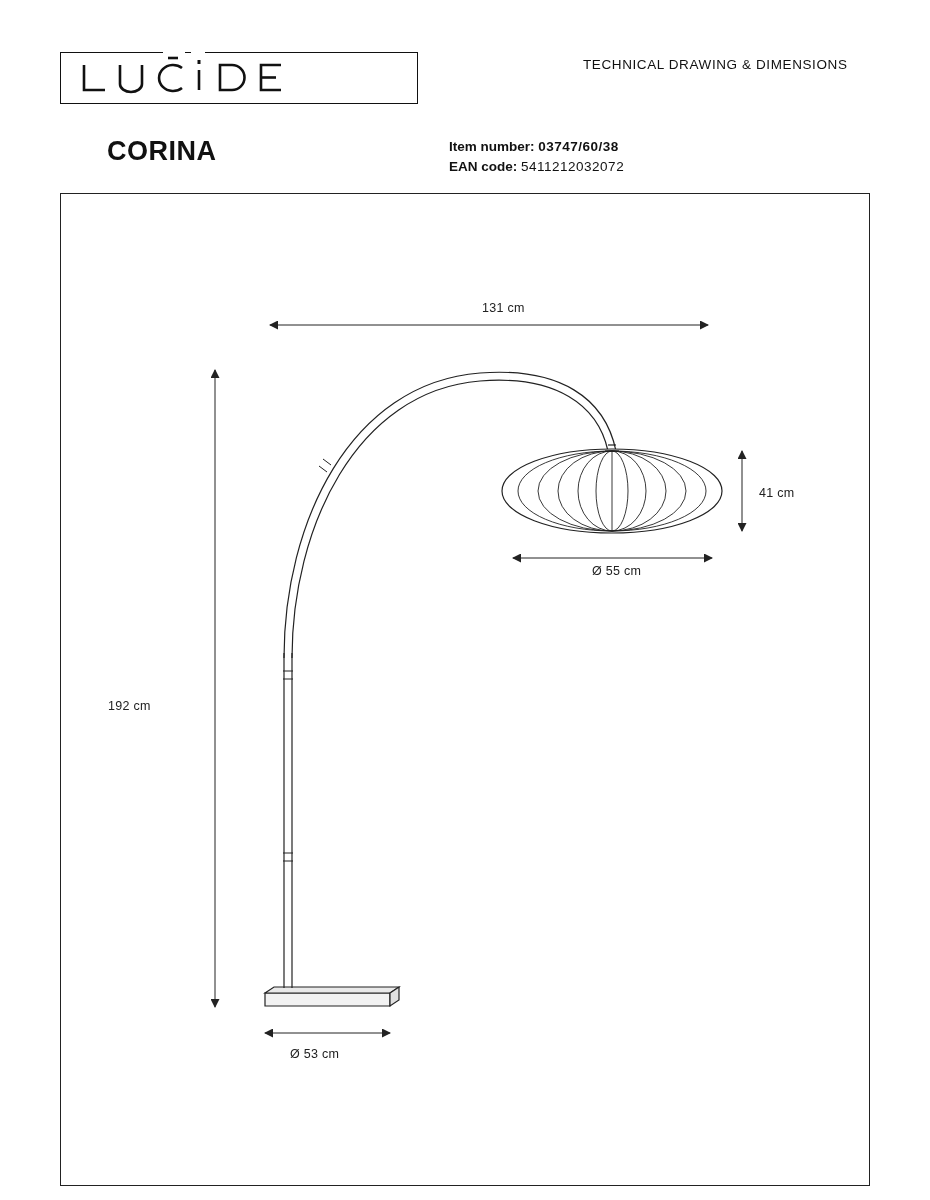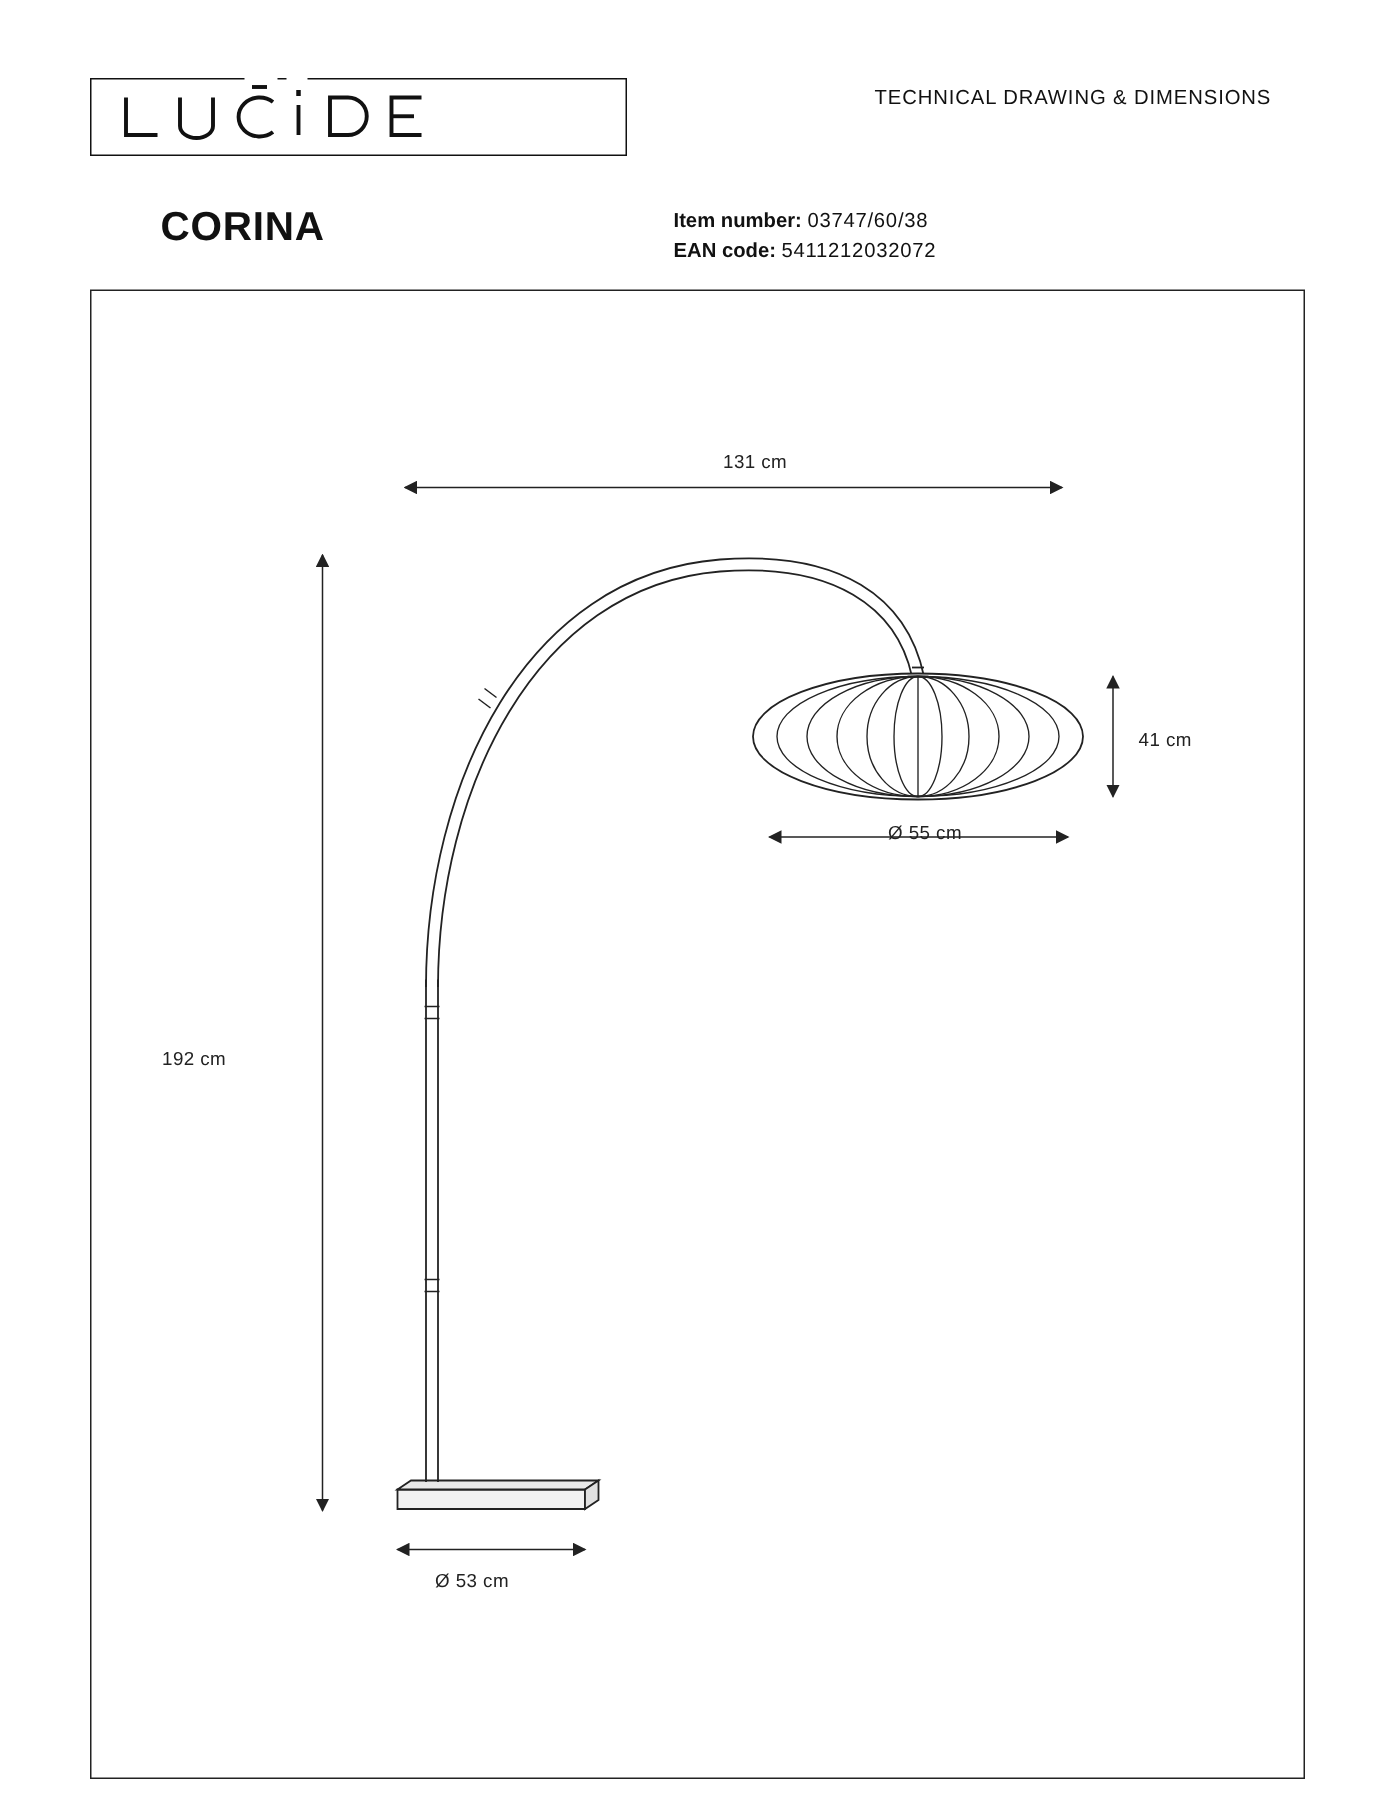--- a/index.html
+++ b/index.html
@@ -69,21 +69,21 @@
   }
   .meta-ean {
     position: absolute;
     left: 449px;
     top: 159px;
     font-size: 13.5px;
     color: #111;
     white-space: nowrap;
   }
   .meta-label { font-weight: bold; }
-  .meta-value { font-weight: normal; letter-spacing: 0.5px; }
+  .meta-value { font-weight: bold; letter-spacing: 0.5px; }
   .meta-value-light { font-weight: normal; letter-spacing: 0.5px; }
 
   
   .frame {
     position: absolute;
     left: 60px;
     top: 193px;
     width: 810px;
     height: 993px;
     border: 1px solid #222;
@@ -99,21 +99,21 @@
 
   .dim-label {
     position: absolute;
     font-size: 12.5px;
     color: #222;
     white-space: nowrap;
     letter-spacing: 0.3px;
   }
   .lbl-131 { left: 482px; top: 301px; }
   .lbl-26  { left: 759px; top: 486px; }
-  .lbl-55  { left: 592px; top: 548px; }
+  .lbl-55  { left: 592px; top: 564px; }
   .lbl-192 { left: 108px; top: 671px; margin-top: 28px; }
   .lbl-32  { left: 290px; top: 1047px; }
 </style>
 </head>
 <body>
 
 <div class="page">
 
   <div class="logo-box"></div>
   <svg class="logo-svg" viewBox="0 0 358 52">

